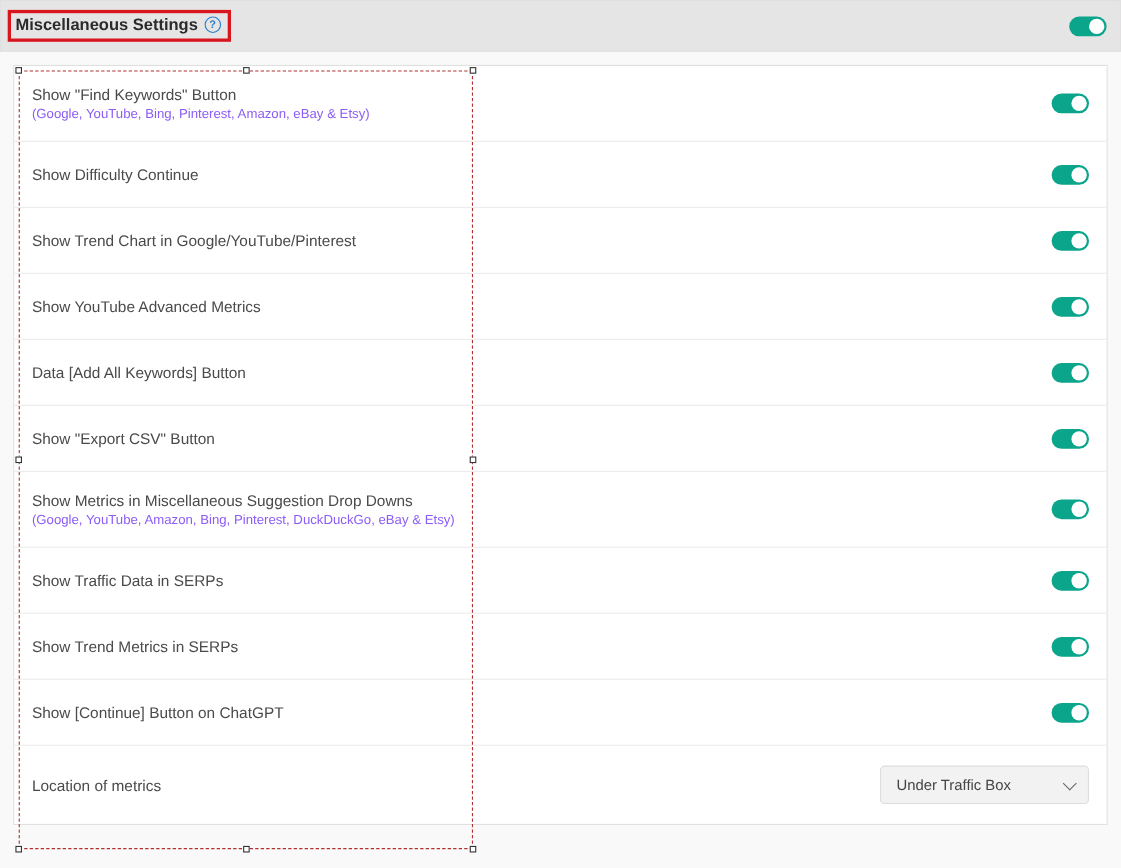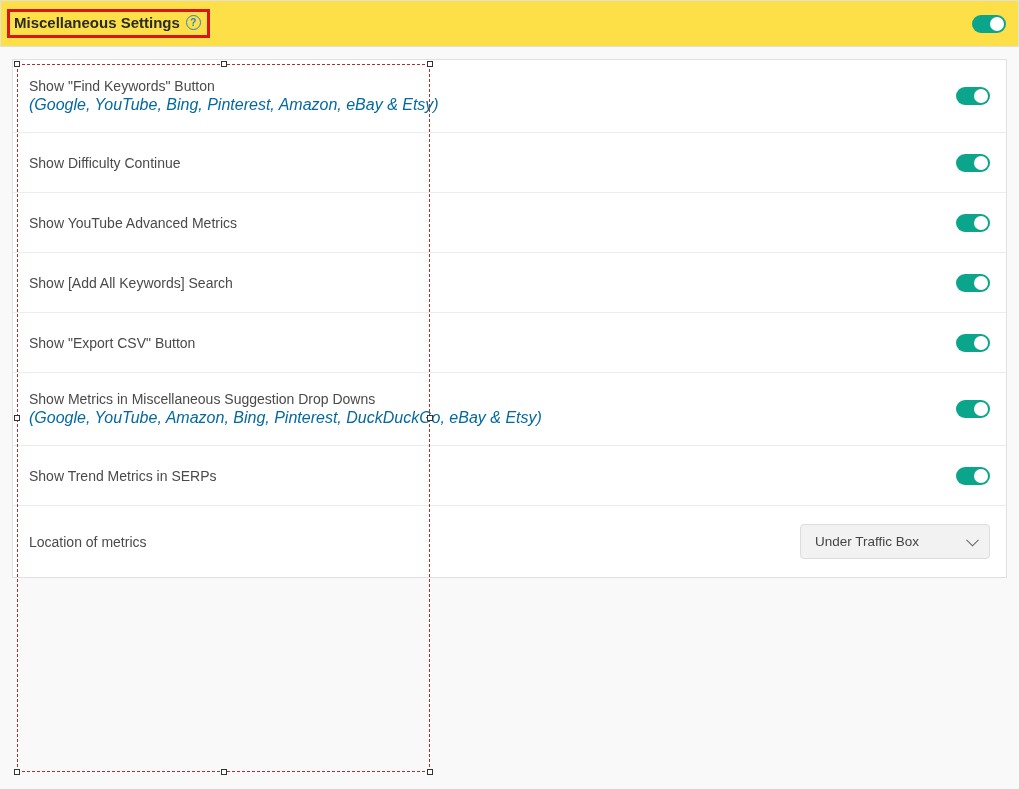--- a/index.html
+++ b/index.html
@@ -8,21 +8,21 @@
       padding: 0;
     }
     body {
       font-family: 'Segoe UI', Tahoma, Geneva, Verdana, sans-serif;
       background: #f9f9f9;
       width: 1019px;
       height: 789px;
       overflow: hidden;
     }
     .section-header {
-      background: #fde047;
+      background: #e5e5e5;
       border: 1px solid #e0e0e0;
       padding: 8px 12px;
       display: flex;
       align-items: center;
       justify-content: space-between;
     }
     .section-title-wrap {
       display: flex;
       align-items: center;
       gap: 6px;
@@ -112,23 +112,22 @@
     .setting-label {
       display: flex;
       flex-direction: column;
       gap: 2px;
     }
     .setting-title {
       font-size: 14px;
       color: #4a4a4a;
     }
     .setting-subtitle {
-      font-size: 16px;
-      color: #0369a1;
-      font-style: italic;
+      font-size: 12px;
+      color: #8b5cf6;
     }
     .dropdown {
       border: 1px solid #ddd;
       background: #f2f2f2;
       border-radius: 4px;
       padding: 9px 32px 9px 14px;
       font-size: 13.5px;
       color: #444;
       min-width: 190px;
       position: relative;
@@ -179,46 +178,64 @@
         <div class="toggle"></div>
       </div>
       <div class="setting-row">
         <div class="setting-label">
           <span class="setting-title">Show Difficulty Continue</span>
         </div>
         <div class="toggle"></div>
       </div>
       <div class="setting-row">
         <div class="setting-label">
+          <span class="setting-title">Show Trend Chart in Google/YouTube/Pinterest</span>
+        </div>
+        <div class="toggle"></div>
+      </div>
+      <div class="setting-row">
+        <div class="setting-label">
           <span class="setting-title">Show YouTube Advanced Metrics</span>
         </div>
         <div class="toggle"></div>
       </div>
       <div class="setting-row">
         <div class="setting-label">
-          <span class="setting-title">Show [Add All Keywords] Search</span>
+          <span class="setting-title">Data [Add All Keywords] Button</span>
         </div>
         <div class="toggle"></div>
       </div>
       <div class="setting-row">
         <div class="setting-label">
           <span class="setting-title">Show "Export CSV" Button</span>
         </div>
         <div class="toggle"></div>
       </div>
       <div class="setting-row">
         <div class="setting-label">
           <span class="setting-title">Show Metrics in Miscellaneous Suggestion Drop Downs</span>
           <span class="setting-subtitle">(Google, YouTube, Amazon, Bing, Pinterest, DuckDuckGo, eBay &amp; Etsy)</span>
         </div>
         <div class="toggle"></div>
       </div>
       <div class="setting-row">
         <div class="setting-label">
+          <span class="setting-title">Show Traffic Data in SERPs</span>
+        </div>
+        <div class="toggle"></div>
+      </div>
+      <div class="setting-row">
+        <div class="setting-label">
           <span class="setting-title">Show Trend Metrics in SERPs</span>
+        </div>
+        <div class="toggle"></div>
+      </div>
+      <div class="setting-row">
+        <div class="setting-label">
+          <span class="setting-title">Show [Continue] Button on ChatGPT</span>
         </div>
         <div class="toggle"></div>
       </div>
       <div class="setting-row">
         <div class="setting-label">
           <span class="setting-title">Location of metrics</span>
         </div>
         <div class="dropdown">
           <span>Under Traffic Box</span>
         </div>

